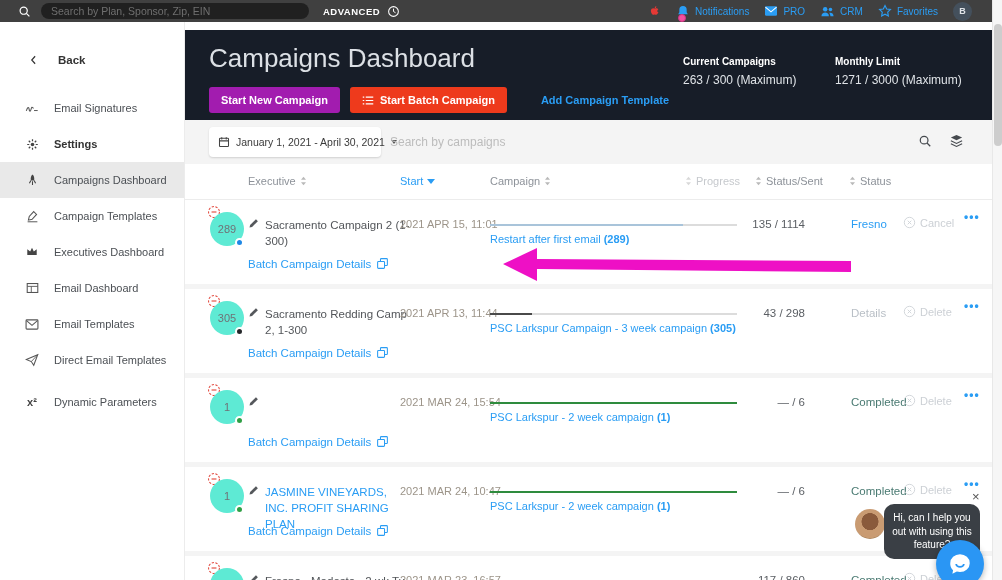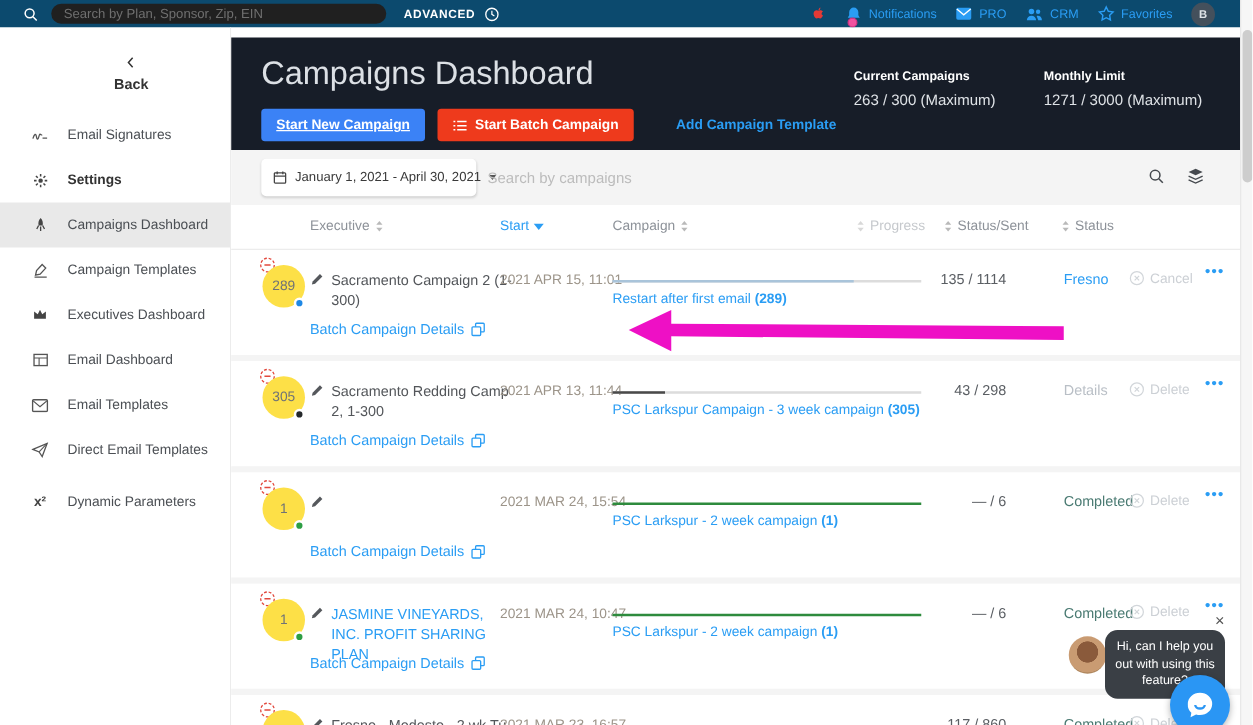--- a/index.html
+++ b/index.html
@@ -1,20 +1,20 @@
 <!DOCTYPE html>
 <html><head>
 <meta charset="utf-8">
 <style>
   * { box-sizing: border-box; margin: 0; padding: 0; }
   body { font-family: "Liberation Sans", sans-serif; background:#fff; }
   .screen { position:relative; width:1002px; height:580px; overflow:hidden; background:#fff; }
 
   
-  .topbar { position:absolute; left:0; top:0; width:992px; height:22px; background:#0c4a6e;
+  .topbar { position:absolute; left:0; top:0; width:992px; height:22px; background:#404040;
             display:flex; align-items:center; padding:0 20px 0 18px; }
   .tb-search-icon { margin-right:10px; display:flex; }
   .tb-input { width:268px; height:16px; background:#202020; border:none; border-radius:9px;
               color:#9a9a9a; font-size:10.5px; padding:0 10px; outline:none; font-family:inherit; }
   .tb-input::placeholder { color:#6f6f6f; }
   .tb-advanced { color:#fff; font-size:9.5px; font-weight:bold; letter-spacing:.5px; margin-left:14px; cursor:pointer; }
   .tb-clock { margin-left:7px; display:flex; cursor:pointer; }
   .tb-right { margin-left:auto; display:flex; align-items:center; gap:15px; }
   .tb-item { display:flex; align-items:center; gap:5px; cursor:pointer; position:relative; }
   .tb-label { color:#2a9df4; font-size:10px; }
@@ -22,40 +22,40 @@
                 background:#f0509f; border:1px solid #d23585; }
   .tb-avatar { width:19px; height:19px; border-radius:50%; background:#44505c; color:#dfe3e7;
                font-size:9px; font-weight:bold; display:flex; align-items:center; justify-content:center; cursor:pointer; }
 
   
   .scrollbar { position:absolute; right:0; top:0; width:10px; height:580px; background:#f6f6f6; border-left:1px solid #e8e8e8; }
   .scroll-thumb { position:absolute; top:24px; left:1px; width:8px; height:122px; background:#cdcdcd; border-radius:4px; }
 
   
   .sidebar { position:absolute; left:0; top:22px; width:185px; height:558px; background:#fff; border-right:1px solid #ececec; }
-  .sb-back { display:flex; align-items:center; gap:6px; height:32px; margin-top:22px; padding-left:26px;
-             font-size:11.5px; font-weight:bold; color:#333; cursor:pointer;flex-direction:column; }
+  .sb-back { display:flex; align-items:center; gap:16px; height:32px; margin-top:22px; padding-left:26px;
+             font-size:11.5px; font-weight:bold; color:#333; cursor:pointer; }
   .sb-gap { height:14px; }
   .sb-item { display:flex; align-items:center; gap:14px; height:36px; padding-left:24px;
              font-size:11px; color:#4b4f54; cursor:pointer; }
   .sb-item.bold { font-weight:bold; color:#333; }
   .sb-item.active { background:#e9e9e9; }
   .sb-item.pre-space { margin-top:6px; }
   .sb-icon { width:16px; display:flex; justify-content:center; }
   .x2 { font-size:11px; font-weight:bold; color:#444; }
 
   
   .main { position:absolute; left:185px; top:22px; width:807px; height:558px; background:#fff; }
 
   .mheader { position:absolute; left:0; top:8px; width:100%; height:90px; background:#171d28; }
   .mh-title { position:absolute; left:24px; top:13px; font-size:26px; font-weight:300; color:#dce0e5; }
   .mh-buttons { position:absolute; left:24px; top:57px; display:flex; align-items:center; gap:10px; }
   .btn { display:inline-flex; align-items:center; gap:6px; font-size:11px; font-weight:bold; color:#fff;
          padding:7px 12px; border-radius:3px; border:none; cursor:pointer; font-family:inherit; }
-  .btn-blue { background:#3b82f6;text-decoration:underline; }
+  .btn-blue { background:#a21caf; }
   .btn-red { background:#ee3a1c; }
   .link-btn { color:#2a9df4; font-size:11px; font-weight:bold; margin-left:24px; cursor:pointer; background:none; border:none; font-family:inherit; }
   .mh-stat { position:absolute; top:26px; }
   .mh-stat.s1 { left:498px; } .mh-stat.s2 { left:650px; }
   .mh-stat .lab { font-size:10px; font-weight:bold; color:#fff; }
   .mh-stat .val { font-size:12px; color:#dfe3e7; margin-top:6px;text-align:right; }
 
   .filterbar { position:absolute; left:0; top:98px; width:100%; height:44px; background:#f4f4f4; }
   .date-box { position:absolute; left:24px; top:7px; width:172px; height:30px; background:#fff; border-radius:4px;
               box-shadow:0 1px 2px rgba(0,0,0,.15); display:flex; align-items:center; gap:6px; padding:0 9px;
@@ -70,21 +70,21 @@
   .thead { position:absolute; left:0; top:142px; width:100%; height:36px; background:#fff; border-bottom:1px solid #ececec; }
   .th { position:absolute; top:11px; font-size:11px; color:#8d9299; display:flex; align-items:center; gap:4px; cursor:pointer; }
   .th.sorted { color:#2a9df4; }
   .th.light { color:#c6c9cd; }
   .caret-blue { width:0; height:0; border-left:4px solid transparent; border-right:4px solid transparent; border-top:5px solid #2a9df4; }
 
   .row { position:absolute; left:0; width:100%; height:84px; background:#fff; }
   .rowsep { position:absolute; left:0; width:100%; height:5px; background:#f4f4f4; }
 
   .badge-wrap { position:absolute; left:22px; top:5px; width:40px; height:46px; }
-  .badge-circle { position:absolute; left:3px; top:7px; width:34px; height:34px; border-radius:50%; background:#fde047;
+  .badge-circle { position:absolute; left:3px; top:7px; width:34px; height:34px; border-radius:50%; background:#5eead4;
                   display:flex; align-items:center; justify-content:center; font-size:11px; color:#6f7276; }
   .badge-minus { position:absolute; left:0; top:0; display:flex; }
   .badge-dot { position:absolute; left:28px; top:33px; width:9px; height:9px; border-radius:50%; border:2px solid #fff; background:#1e88e5; }
 
   .pencil { position:absolute; left:63px; top:17px; display:flex; }
   .exec-name { position:absolute; left:80px; top:17px; width:146px; font-size:11.5px; color:#53565a; line-height:1.4; }
   .exec-name.as-link { color:#2a9df4; }
   .details-link { position:absolute; left:63px; top:57px; display:flex; align-items:center; gap:5px;
                   font-size:11.5px; color:#2a9df4; cursor:pointer; }
   .start-date { position:absolute; left:215px; top:18px; font-size:11px; color:#9c9489; }

